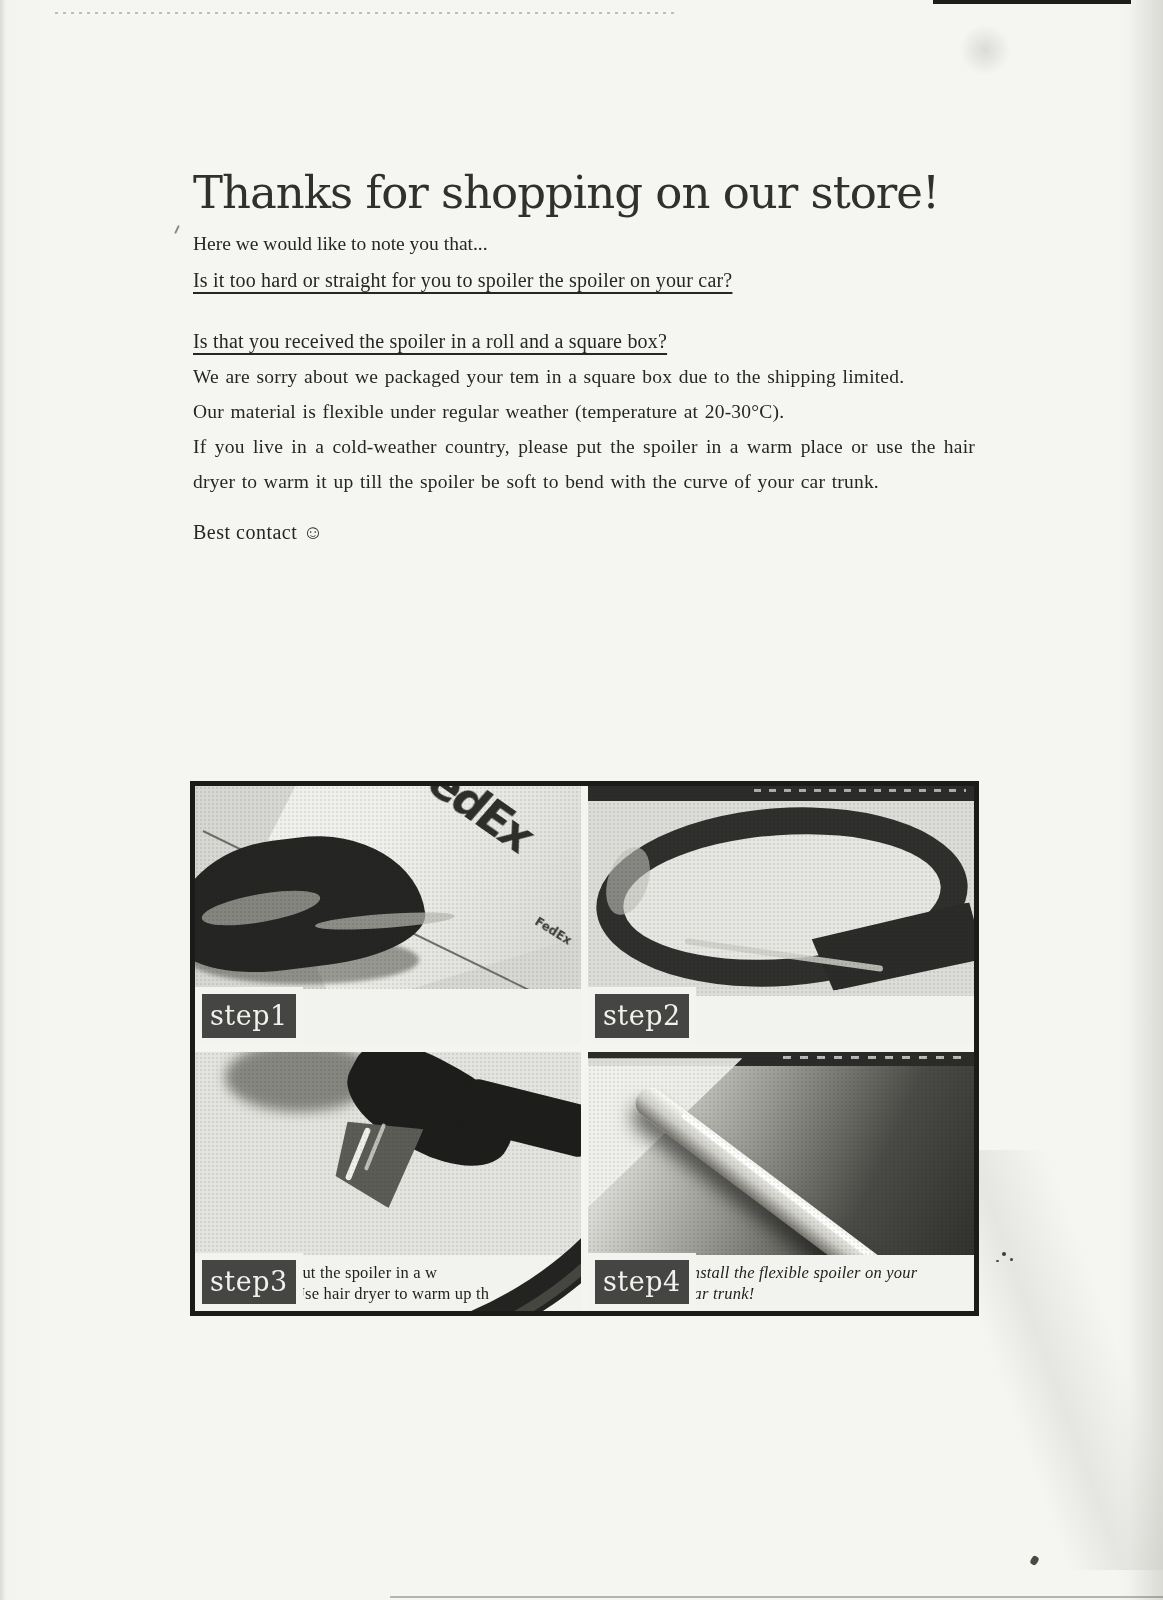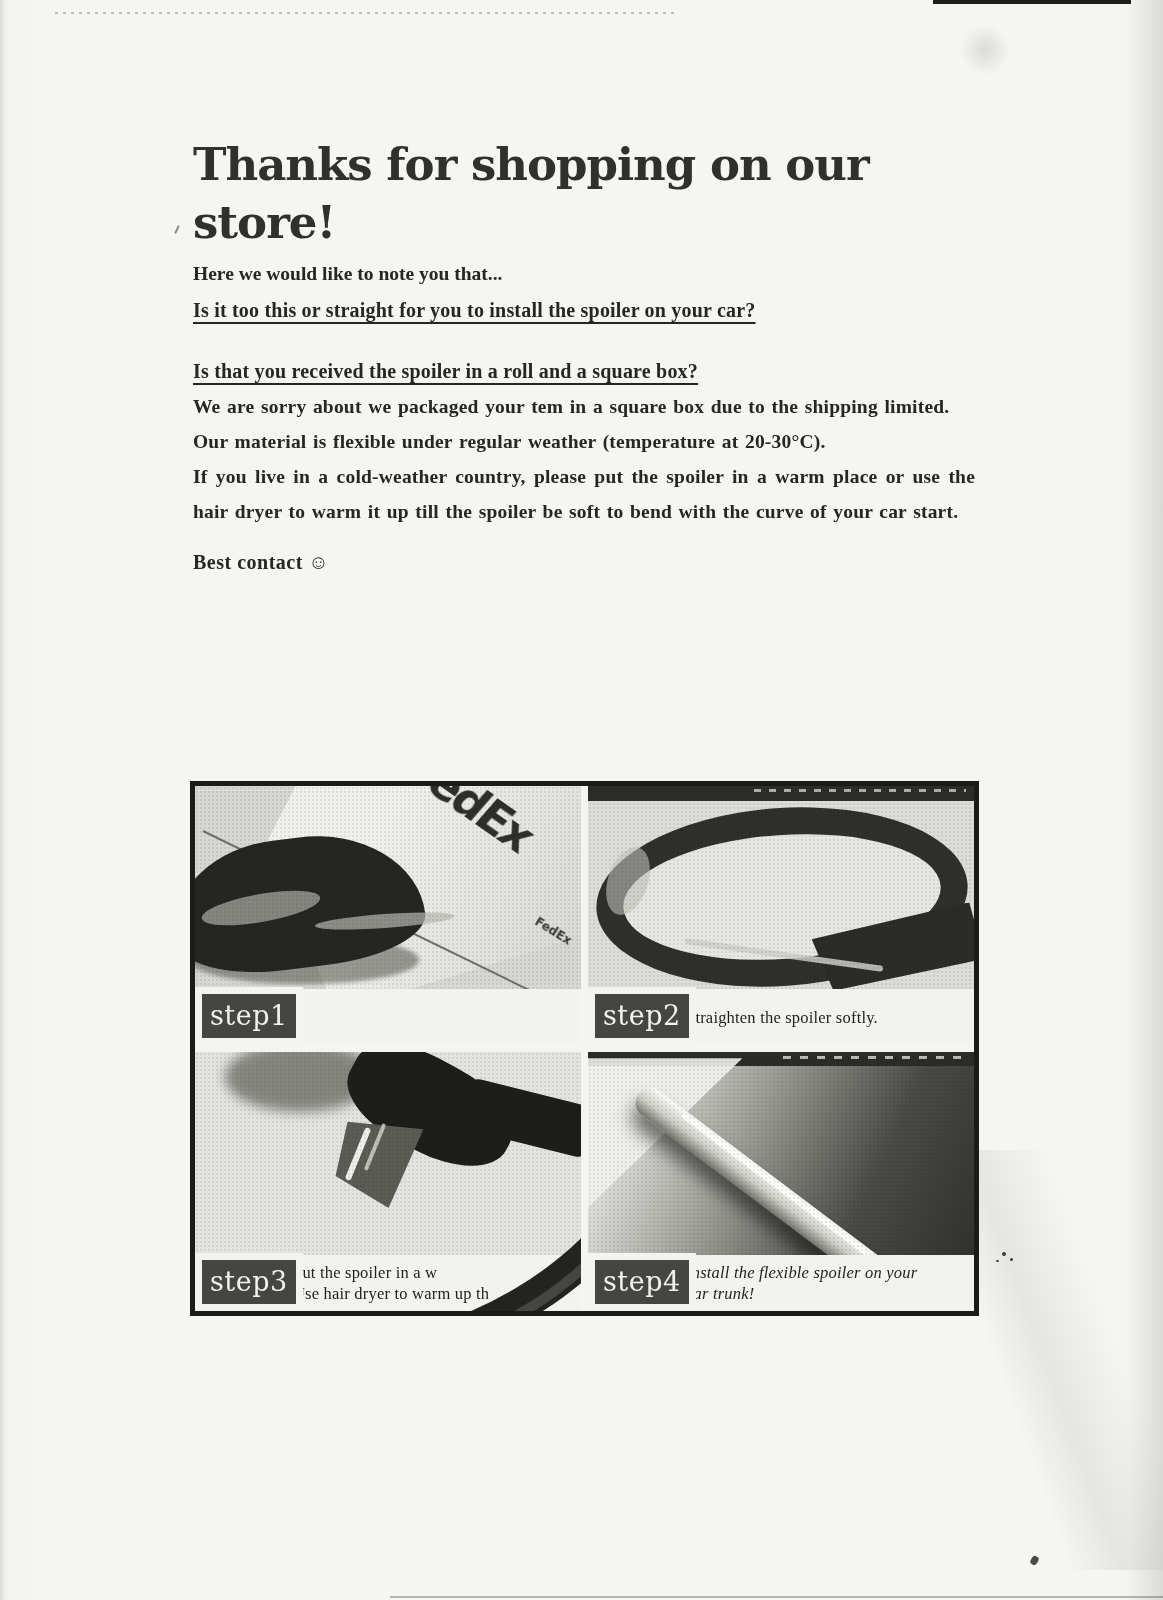--- a/index.html
+++ b/index.html
@@ -25,21 +25,21 @@
     background:linear-gradient(250deg, transparent 30%, rgba(90,90,82,.10) 50%, transparent 64%); }
   .speck { position:absolute; background:#3c3c38; border-radius:50%; }
   .speck-a1 { left:1002px; top:1252px; width:4px; height:4px; }
   .speck-a2 { left:1010px; top:1258px; width:3px; height:3px; }
   .speck-a3 { left:996px; top:1260px; width:3px; height:2px; }
   .speck-b  { left:1031px; top:1556px; width:7px; height:9px; border-radius:40%; transform:rotate(30deg); background:#4a4a44; }
   .speck-c  { left:176px; top:225px; width:2px; height:9px; transform:rotate(25deg); background:#8a8a84; border-radius:1px;}
   .art-bottomline { left:390px; top:1596px; width:773px; height:2px; background:rgba(60,60,55,.35); }
 
   
-  .content { position:absolute; left:193px; top:136px; width:782px;font-weight:bold; }
+  .content { position:absolute; left:193px; top:164px; width:782px; }
   .title { font-family:"DejaVu Serif","Liberation Serif",serif; font-size:45px; line-height:58px;
     color:#30302e; letter-spacing:-1px; margin-bottom:4px; }
   .intro { font-size:19.5px; line-height:35px; }
   .sec-heading { font-size:20px; line-height:35px; text-decoration:underline;
     text-underline-offset:5px; text-decoration-thickness:1.6px; letter-spacing:.2px; }
   .para { font-size:19.5px; line-height:35px; text-align:justify; letter-spacing:.2px; word-spacing:1.5px; }
   .gap26 { height:26px; } .gap2 { height:2px; }
   .signoff { font-size:20px; line-height:30px; margin-top:18px; letter-spacing:.5px; }
 
   
@@ -145,26 +145,26 @@
   <div class="speck speck-a2"></div>
   <div class="speck speck-a3"></div>
   <div class="speck speck-b"></div>
   <div class="speck speck-c"></div>
   <div class="art art-bottomline"></div>
 
   <div class="content">
     <div class="title">Thanks for shopping on our store!</div>
     <div class="intro">Here we would like to note you that...</div>
     <div class="gap2"></div>
-    <div class="sec-heading">Is it too this or straight for you to install the spoiler on your car?</div>
+    <div class="sec-heading">Is it too hard or straight for you to spoiler the spoiler on your car?</div>
     <div class="gap26"></div>
     <div class="sec-heading">Is that you received the spoiler in a roll and a square box?</div>
     <div class="para">We are sorry about we packaged your tem in a square box due to the shipping limited.</div>
     <div class="para">Our material is flexible under regular weather (temperature at 20-30°C).</div>
-    <div class="para">If you live in a cold-weather country, please put the spoiler in a warm place or use the hair dryer to warm it up till the spoiler be soft to bend with the curve of your car start.</div>
+    <div class="para">If you live in a cold-weather country, please put the spoiler in a warm place or use the hair dryer to warm it up till the spoiler be soft to bend with the curve of your car trunk.</div>
     <div class="signoff">Best contact ☺</div>
   </div>
 
   <div class="grid">
 
     <div class="panel">
       <div class="photo ph1">
         <div class="p1-boxface"></div>
         <div class="p1-edge"></div>
         <div class="p1-fedex">FedEx</div>
@@ -178,23 +178,20 @@
     </div>
 
     <div class="panel">
       <div class="photo ph2">
         <div class="p2-topband"></div>
         <div class="p2-ring"></div>
         <div class="p2-hl"></div>
         <div class="p2-end"></div>
         <div class="p2-streak"></div>
       </div>
-      <div class="caption">
-        <span class="caption-text">Straighten the spoiler softly.</span>
-      </div>
       <div class="step-label">step2</div>
     </div>
 
     <div class="panel">
       <div class="photo ph3">
         <div class="p3-smudge"></div>
         <div class="p3-barrel"></div>
         <div class="p3-handle"></div>
         <div class="p3-nozzle"></div>
         <div class="p3-slit1"></div>

